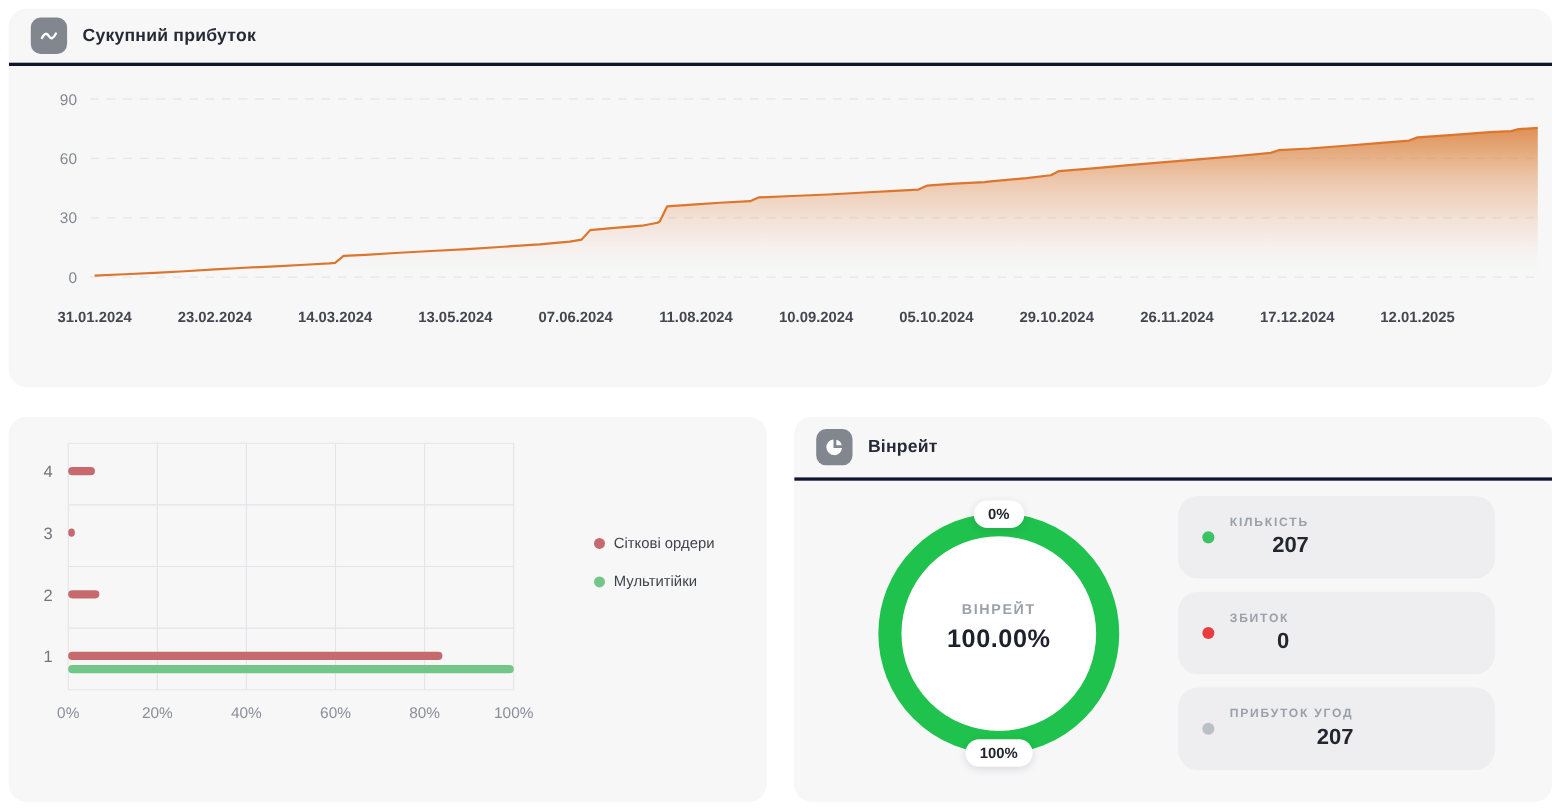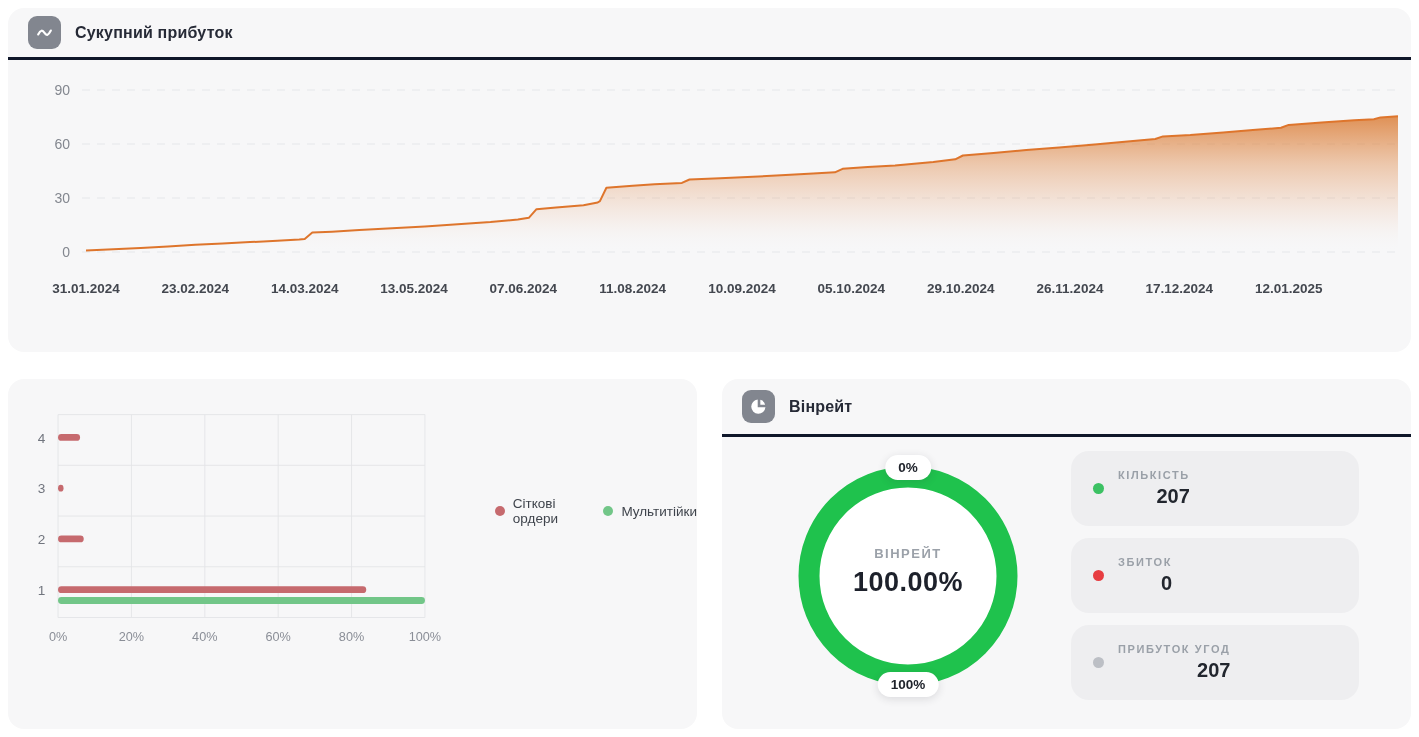--- a/index.html
+++ b/index.html
@@ -34,29 +34,29 @@
   .ax-x { font-size:13.5px; font-weight:600; fill:#43474f; }
   .ax-b { font-size:14px; fill:#8a8e97; }
   .ax-c { font-size:15px; fill:#71757e; }
   .profit-legend {
     display:flex; justify-content:center; gap:38px; margin-top:12px;
   }
   .legend-item { display:flex; align-items:center; gap:8px; font-size:13px; color:#3c414b; cursor:pointer; }
   .legend-item.disabled { color:#b7bac0; }
   .dot { width:10px; height:10px; border-radius:50%; flex:0 0 auto; }
   .orders-body { display:flex; padding:16px 0 0 12px; }
-  .orders-legend { display:flex; flex-direction:row; gap:20px; margin-left:40px; margin-top:-30px; }
+  .orders-legend { display:flex; flex-direction:column; gap:20px; justify-content:center; margin-left:40px; margin-top:-30px; }
   .orders-legend .legend-item { font-size:13.5px; color:#3f444c; }
   .winrate-body { display:flex; align-items:center; padding:14px 52px 0 52px; }
   .donut-wrap { position:relative; width:236px; height:236px; margin-left:16px; flex:0 0 auto; }
   .donut-center {
     position:absolute; left:0; right:0; top:88px; text-align:center;
   }
   .donut-label { font-size:13px; font-weight:600; letter-spacing:1.5px; color:#9ba1a9; }
-  .donut-value { font-size:27px; font-weight:700; color:#1d212b; margin-top:6px; letter-spacing:.5px; }
+  .donut-value { font-size:23px; font-weight:700; color:#1d212b; margin-top:6px; letter-spacing:.5px; }
   .donut-badge {
     position:absolute; left:50%; transform:translateX(-50%);
     background:#ffffff; border-radius:14px; padding:5px 13px;
     font-size:13.5px; font-weight:700; color:#20242c;
     box-shadow:0 2px 8px rgba(40,45,60,.14);
   }
   .badge-top { top:-3px; }
   .badge-bottom { bottom:-3px; }
   .stats-col { margin-left:auto; display:flex; flex-direction:column; gap:12px; width:288px; }
   .stat-card {

